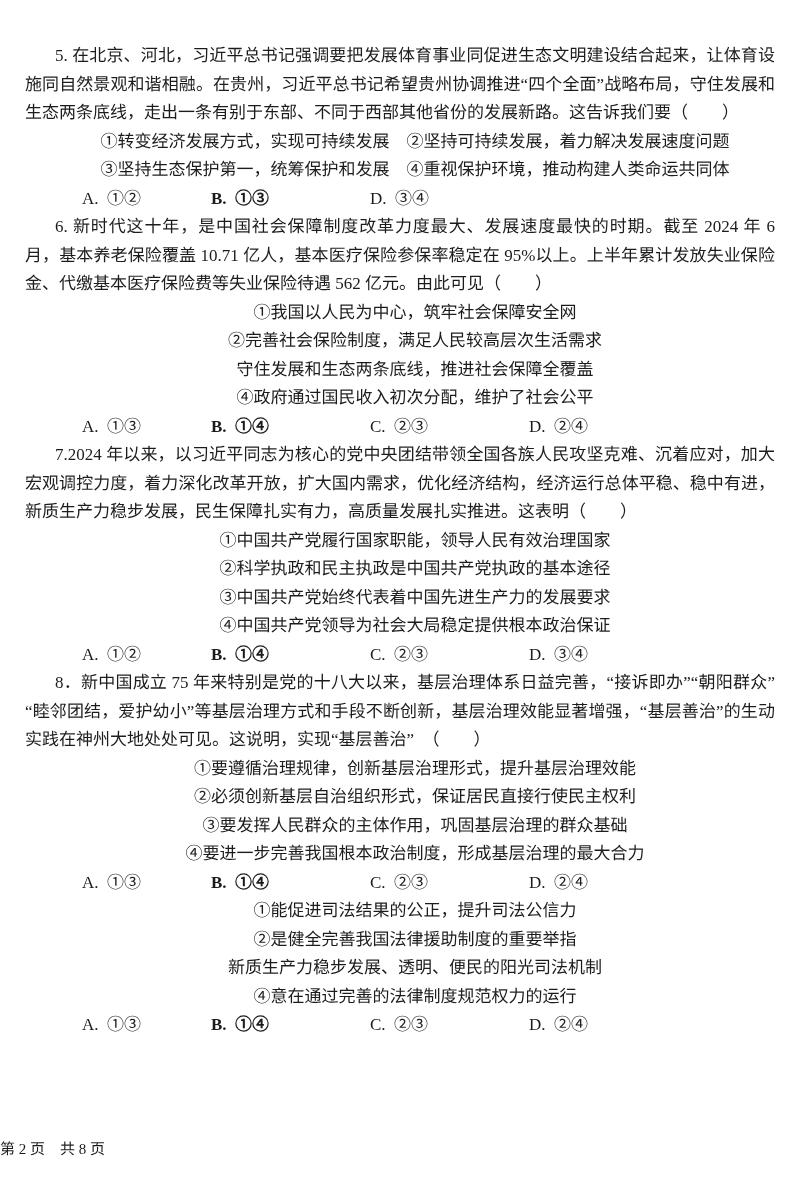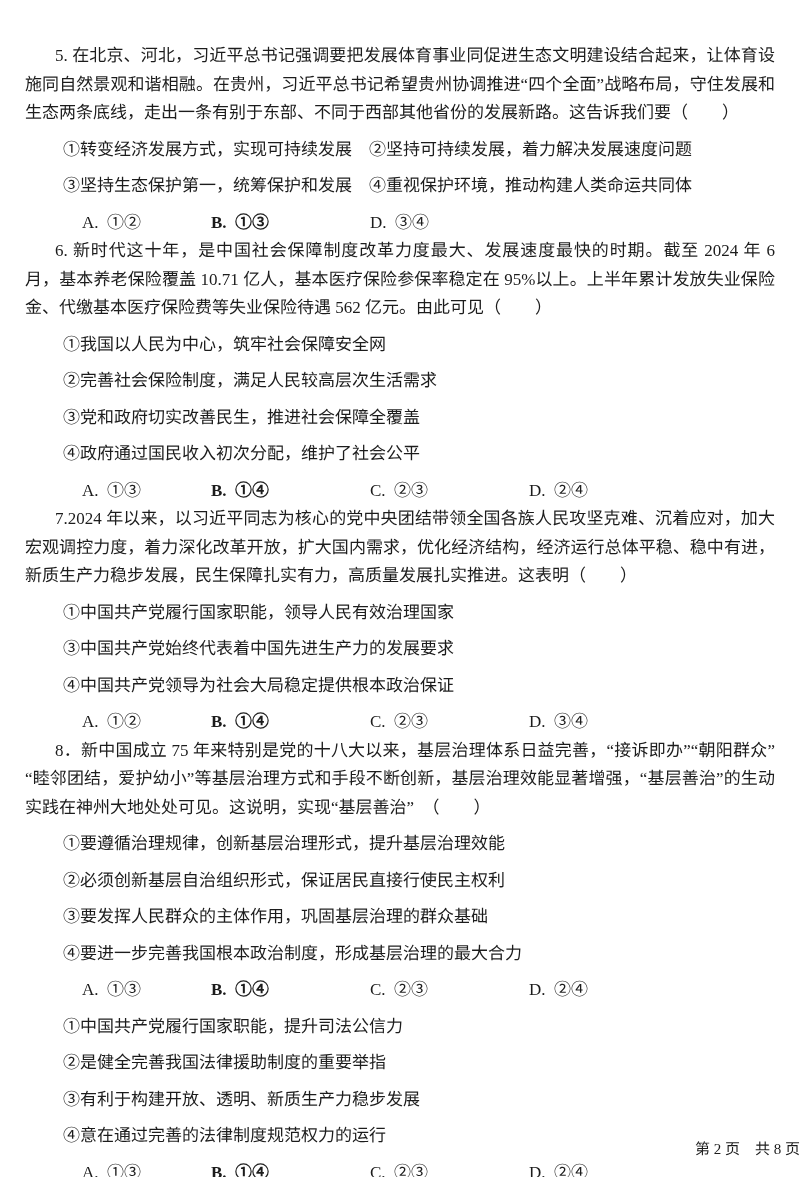--- a/index.html
+++ b/index.html
@@ -22,40 +22,40 @@
     overflow: hidden;
   }
   .question { margin: 0; }
   .stem {
     margin: 0;
     text-align: justify;
     text-align-last: left;
     text-indent: 30px;
   }
   .opt-line {
-    margin: 8px;
+    margin: 0;
     padding-left: 30px;
-    text-align: left;
+    text-align: center;
     white-space: nowrap;
   }
   .choices {
     display: flex;
     padding-left: 32px;
     white-space: nowrap;
   }
   .choices .choice { display: inline-block; }
   .choices .choice:nth-child(1) { width: 129px; margin-left: 25px; }
   .choices .choice:nth-child(2) { width: 159px; font-weight: bold; }
   .choices .choice:nth-child(3) { width: 159px; }
   .footer {
     position: absolute;
     top: 1138px;
     left: 0;
     width: 100%;
-    text-align: right;
+    text-align: left;
     font-size: 15px;
     line-height: 22px;
     color: #1c1c1c;
   }
 </style>
 </head>
 <body>
 
 <div class="page">
 
@@ -67,33 +67,34 @@
       <span class="choice">A. ①②</span>
       <span class="choice">B. ①③</span>
       <span class="choice">D. ③④</span>
     </div>
   </section>
 
   <section class="question">
     <p class="stem">6. 新时代这十年，是中国社会保障制度改革力度最大、发展速度最快的时期。截至 2024 年 6 月，基本养老保险覆盖 10.71 亿人，基本医疗保险参保率稳定在 95%以上。上半年累计发放失业保险金、代缴基本医疗保险费等失业保险待遇 562 亿元。由此可见（　　）</p>
     <p class="opt-line">①我国以人民为中心，筑牢社会保障安全网</p>
     <p class="opt-line">②完善社会保险制度，满足人民较高层次生活需求</p>
-    <p class="opt-line">③党和政府切实改善民生，推进社会保障全覆盖</p>
+    <p class="opt-line">守住发展和生态两条底线，推进社会保障全覆盖</p>
     <p class="opt-line">④政府通过国民收入初次分配，维护了社会公平</p>
     <div class="choices">
       <span class="choice">A. ①③</span>
       <span class="choice">B. ①④</span>
       <span class="choice">C. ②③</span>
       <span class="choice">D. ②④</span>
     </div>
   </section>
 
   <section class="question">
     <p class="stem">7.2024 年以来，以习近平同志为核心的党中央团结带领全国各族人民攻坚克难、沉着应对，加大宏观调控力度，着力深化改革开放，扩大国内需求，优化经济结构，经济运行总体平稳、稳中有进，新质生产力稳步发展，民生保障扎实有力，高质量发展扎实推进。这表明（　　）</p>
     <p class="opt-line">①中国共产党履行国家职能，领导人民有效治理国家</p>
+    <p class="opt-line">②科学执政和民主执政是中国共产党执政的基本途径</p>
     <p class="opt-line">③中国共产党始终代表着中国先进生产力的发展要求</p>
     <p class="opt-line">④中国共产党领导为社会大局稳定提供根本政治保证</p>
     <div class="choices">
       <span class="choice">A. ①②</span>
       <span class="choice">B. ①④</span>
       <span class="choice">C. ②③</span>
       <span class="choice">D. ③④</span>
     </div>
   </section>
 
@@ -105,23 +106,23 @@
     <p class="opt-line">④要进一步完善我国根本政治制度，形成基层治理的最大合力</p>
     <div class="choices">
       <span class="choice">A. ①③</span>
       <span class="choice">B. ①④</span>
       <span class="choice">C. ②③</span>
       <span class="choice">D. ②④</span>
     </div>
   </section>
 
   <section class="question">
-    <p class="opt-line">①中国共产党履行国家职能，提升司法公信力</p>
+    <p class="opt-line">①能促进司法结果的公正，提升司法公信力</p>
     <p class="opt-line">②是健全完善我国法律援助制度的重要举指</p>
-    <p class="opt-line">③有利于构建开放、透明、新质生产力稳步发展</p>
+    <p class="opt-line">新质生产力稳步发展、透明、便民的阳光司法机制</p>
     <p class="opt-line">④意在通过完善的法律制度规范权力的运行</p>
     <div class="choices">
       <span class="choice">A. ①③</span>
       <span class="choice">B. ①④</span>
       <span class="choice">C. ②③</span>
       <span class="choice">D. ②④</span>
     </div>
   </section>
 
   <div class="footer">第 2 页　共 8 页</div>

